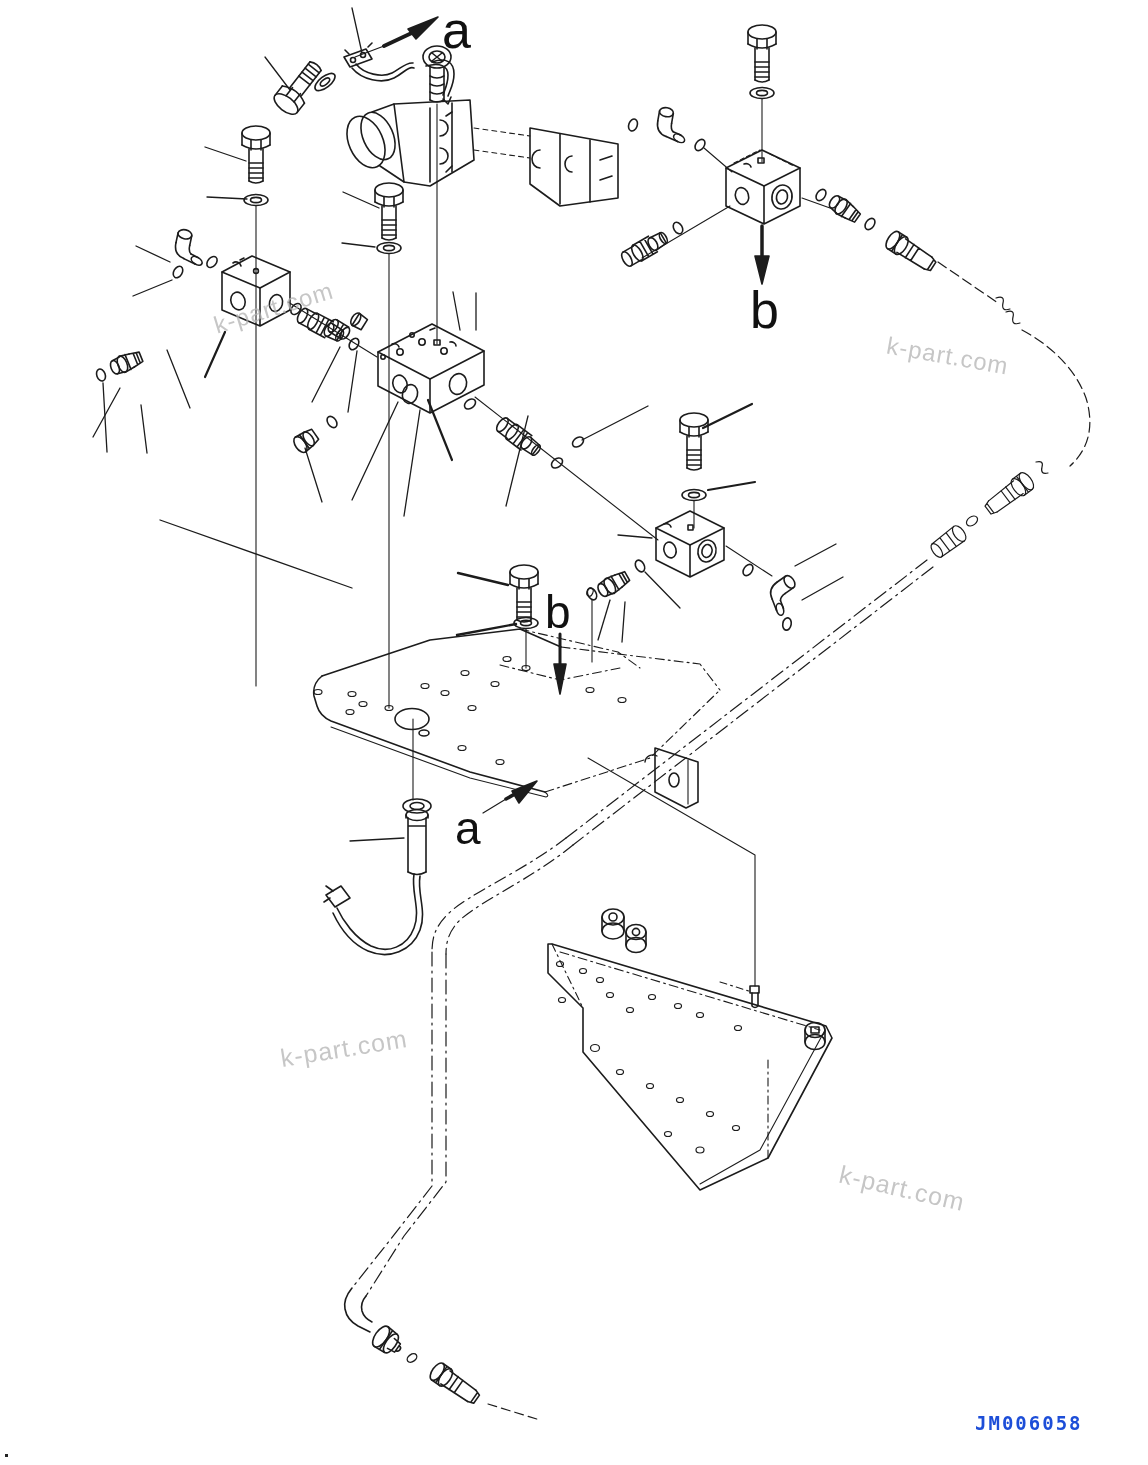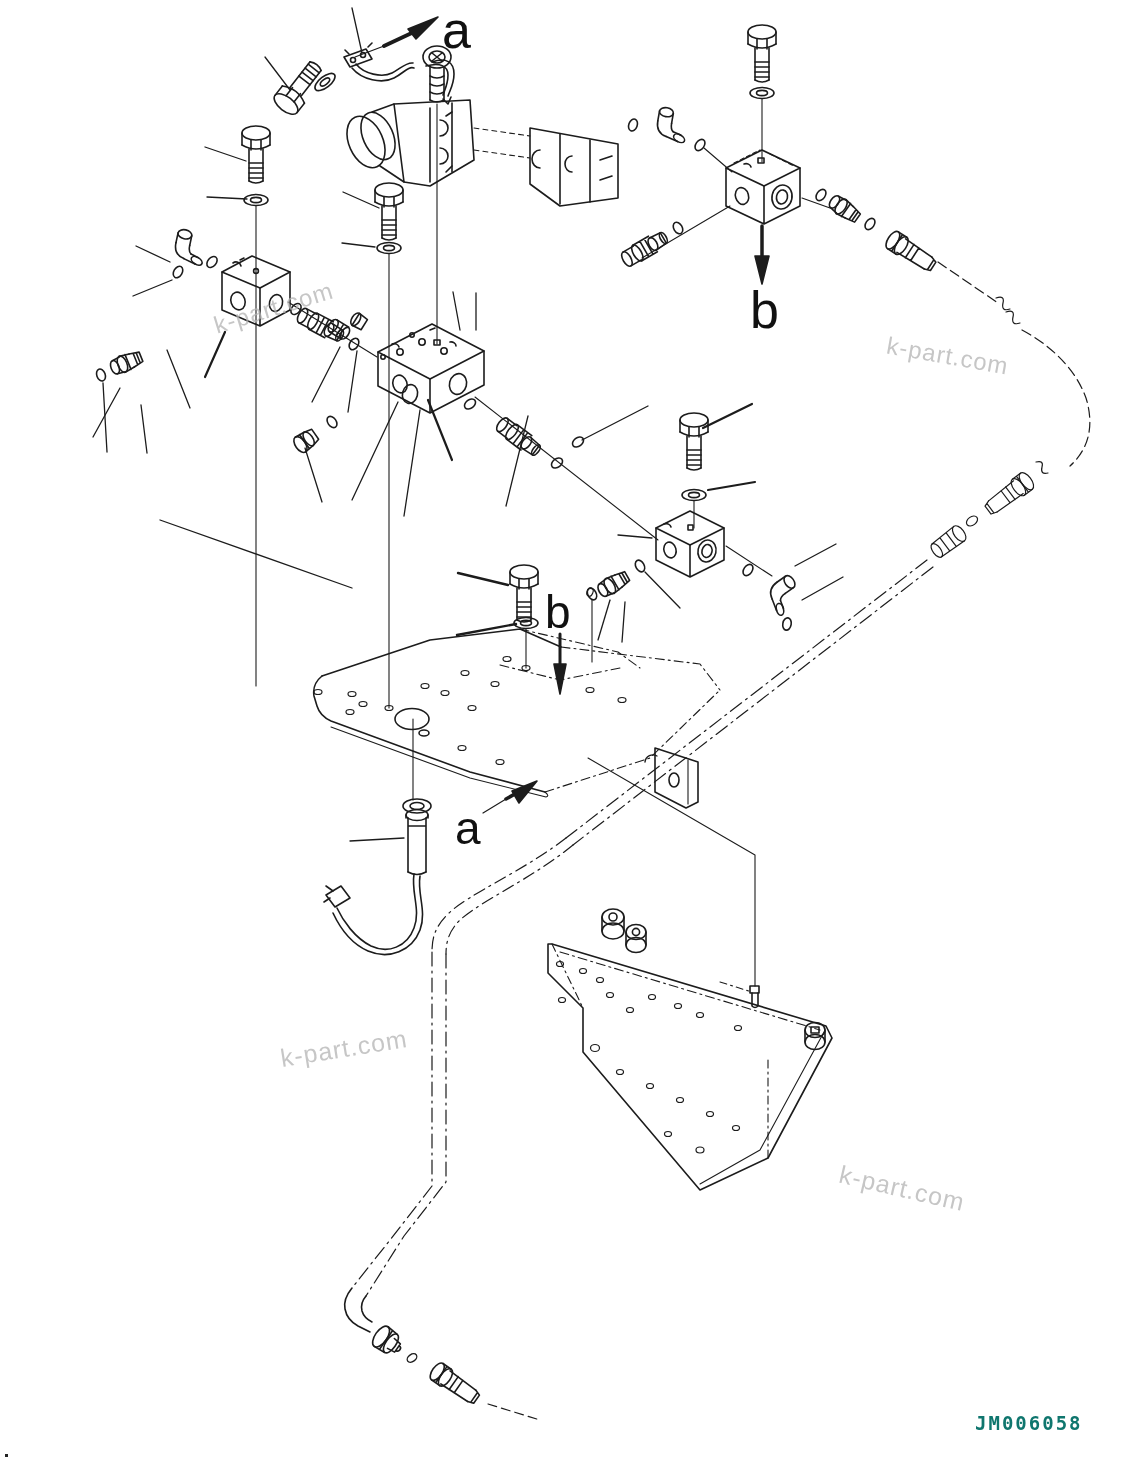--- a/index.html
+++ b/index.html
@@ -6,21 +6,21 @@
   #stage{position:relative;width:1148px;height:1465px;background:#fff;overflow:hidden;
          font-family:"Liberation Sans",sans-serif;}
   svg{position:absolute;left:0;top:0;}
   .wm{position:absolute;color:#b4b4b4;opacity:.75;font-size:24px;letter-spacing:1px;
       font-family:"Liberation Sans",sans-serif;white-space:nowrap;pointer-events:none;}
   #wm1{left:212px;top:294px;transform:rotate(-17deg);}
   #wm2{left:886px;top:342px;transform:rotate(10deg);}
   #wm3{left:280px;top:1034px;transform:rotate(-9deg);font-size:25px;}
   #wm4{left:838px;top:1174px;transform:rotate(13deg);font-size:25px;}
   #partno{position:absolute;left:975px;top:1412px;font-family:"DejaVu Sans Mono",monospace;
-          font-weight:bold;font-size:19px;letter-spacing:2px;color:#0f766e;}
+          font-weight:bold;font-size:19px;letter-spacing:2px;color:#1d4ed8;}
   #dot{position:absolute;left:5px;top:1454px;width:3px;height:3px;background:#222;}
   text.lbl{font-family:"Liberation Sans",sans-serif;fill:#111;stroke:none;}
 </style>
 </head>
 <body>
 
 <div id="stage">
 
 <svg width="1148" height="1465" viewBox="0 0 1148 1465" fill="none" stroke="#1c1c1c" stroke-width="1.6" stroke-linecap="round" stroke-linejoin="round">
 

